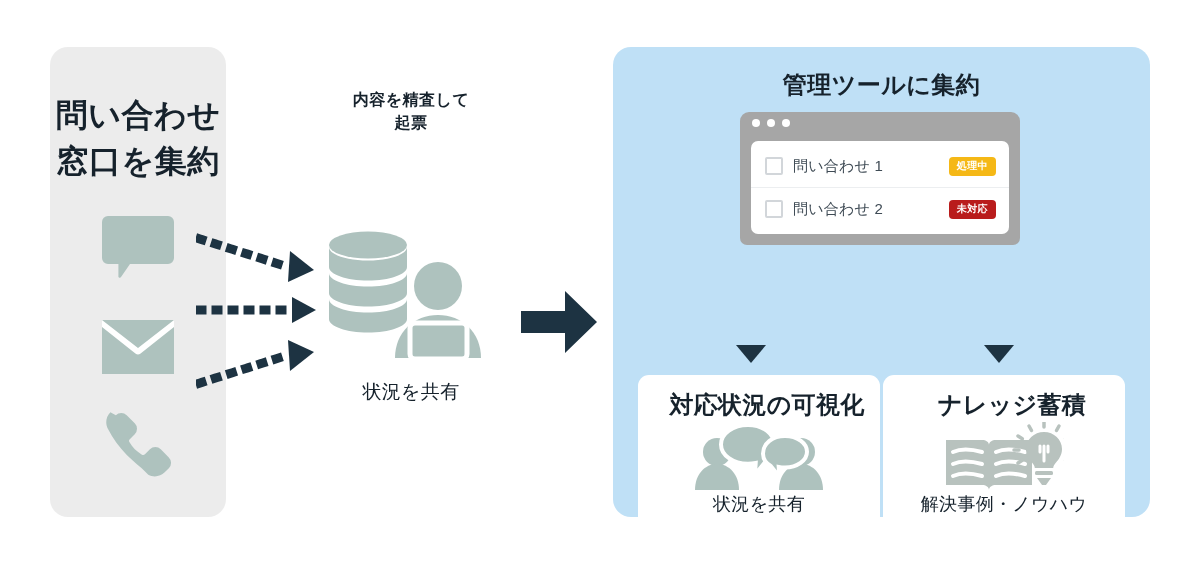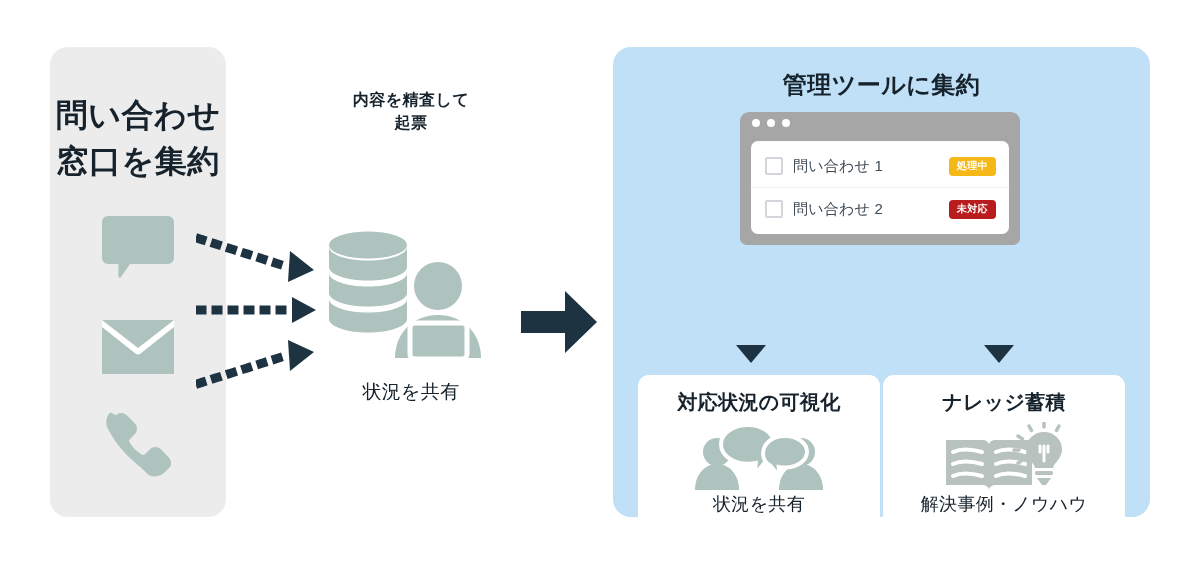--- a/index.html
+++ b/index.html
@@ -218,25 +218,25 @@
     top: 328px;
     width: 242px;
     height: 155px;
     background: #ffffff;
     border-radius: 11px;
   }
   .card-left  { left: 25px; }
   .card-right { left: 270px; }
   .card-title {
     position: absolute;
-    left: 0;
+    left: 8px;
     top: 14px;
     width: 100%;
     text-align: center;
-    font-size: 20px;
+    font-size: 24px;
     font-weight: bold;
     color: #16222c;
     letter-spacing: 0.3px;
   }
   .card-icon {
     position: absolute;
     left: 0;
     top: 47px;
     width: 100%;
     display: flex;

